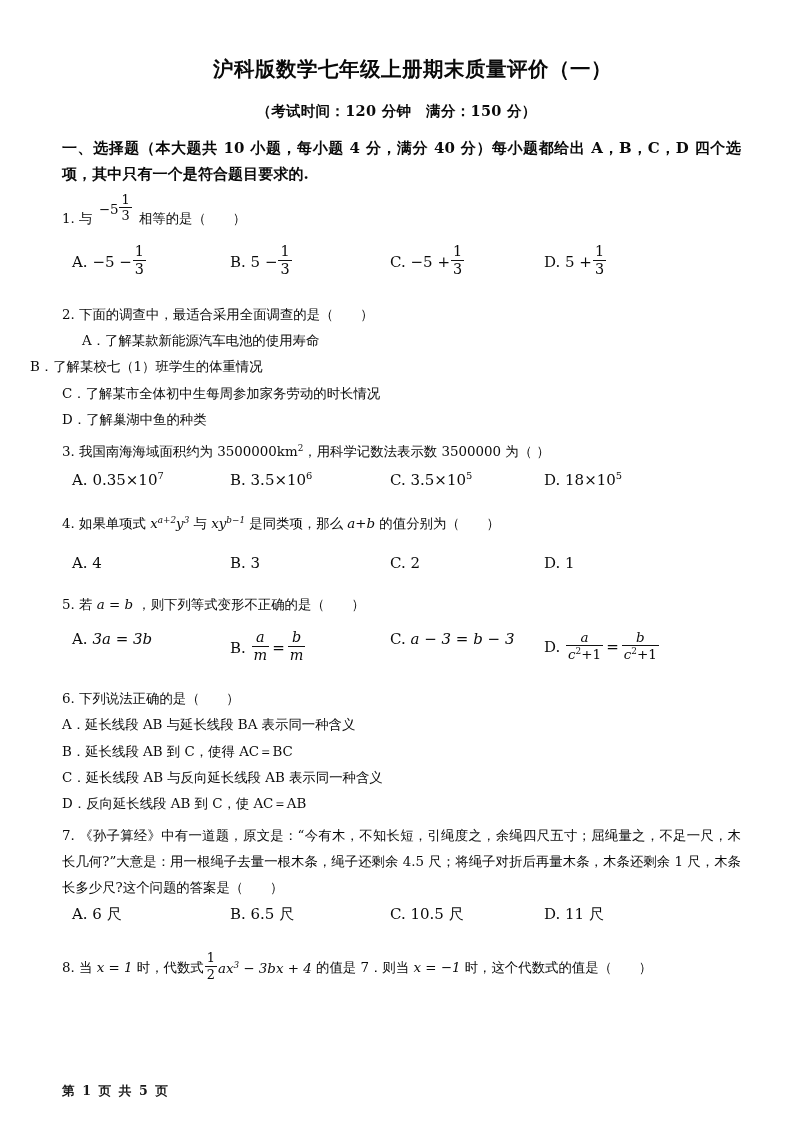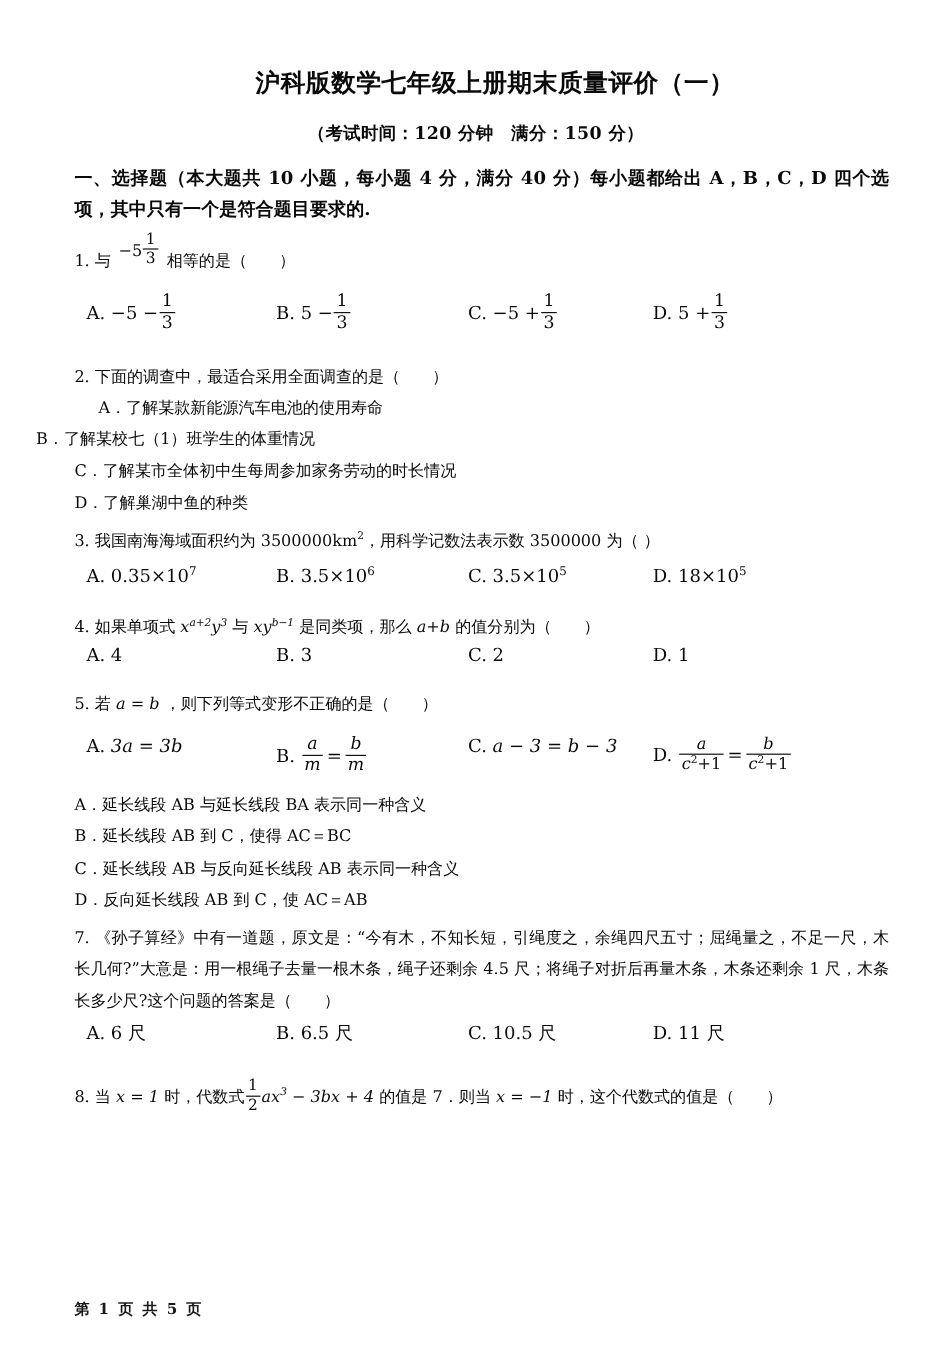--- a/index.html
+++ b/index.html
@@ -213,21 +213,21 @@
       <span>4.</span>
       <span>如果单项式</span>
       <span class="mi"><span>x</span><sup class="ex">a+2</sup><span>y</span><sup class="ex">3</sup></span>
       <span>与</span>
       <span class="mi"><span>xy</span><sup class="ex">b−1</sup></span>
       <span>是同类项，那么</span>
       <span class="mi">a+b</span>
       <span>的值分别为（　　）</span>
     </div>
   </div>
-  <div class="opt-row" style="margin-top:0;padding-left:24px;">
+  <div class="opt-row" style="margin-top:17px;padding-left:24px;">
     <span class="opt c0">A. 4</span>
     <span class="opt c1">B. 3</span>
     <span class="opt c2">C. 2</span>
     <span class="opt c3">D. 1</span>
   </div>
 
   <div class="q" style="padding-top:8px;">
     <div class="q-stem">
       <span>5.</span>
       <span>若</span>
@@ -247,20 +247,26 @@
     <span class="opt c2">
       <span>C.</span>
       <span class="mi">a − 3 = b − 3</span>
     </span>
     <span class="opt c3">
       <span>D.</span>
       <span class="frac wide"><span class="num mi">a</span><span class="den"><span class="mi">c</span><sup class="exn">2</sup><span>+1</span></span></span><span class="op">=</span><span class="frac wide"><span class="num mi">b</span><span class="den"><span class="mi">c</span><sup class="exn">2</sup><span>+1</span></span></span>
     </span>
   </div>
 
+  <div class="q" style="padding-top:10px;">
+    <div class="q-stem">
+      <span>6.</span>
+      <span>下列说法正确的是（　　）</span>
+    </div>
+  </div>
   <div class="opt-line" style="padding-left:62px;">A．延长线段 AB 与延长线段 BA 表示同一种含义</div>
   <div class="opt-line" style="padding-left:62px;">B．延长线段 AB 到 C，使得 AC＝BC</div>
   <div class="opt-line" style="padding-left:62px;">C．延长线段 AB 与反向延长线段 AB 表示同一种含义</div>
   <div class="opt-line" style="padding-left:62px;">D．反向延长线段 AB 到 C，使 AC＝AB</div>
 
   <div class="q" style="padding-top:6px;">
     <div class="q-stem">
       <span>7.</span>
       <span>《孙子算经》中有一道题，原文是：“今有木，不知长短，引绳度之，余绳四尺五寸；屈绳量之，不足一尺，木长几何?”大意是：用一根绳子去量一根木条，绳子还剩余 4.5 尺；将绳子对折后再量木条，木条还剩余 1 尺，木条长多少尺?这个问题的答案是（　　）</span>
     </div>

